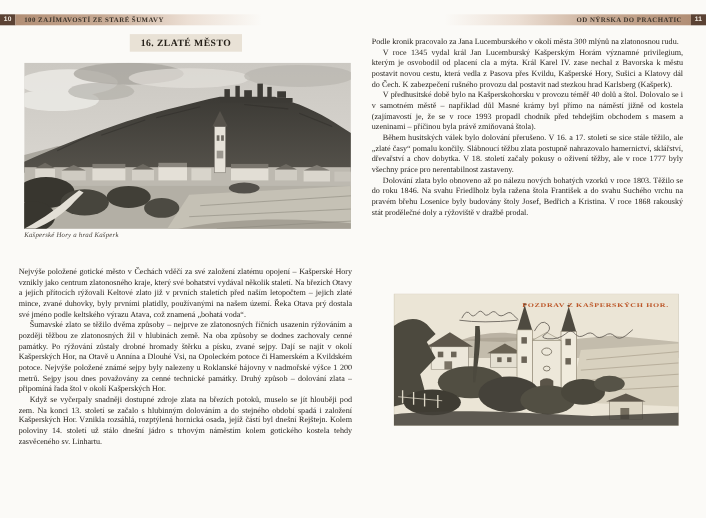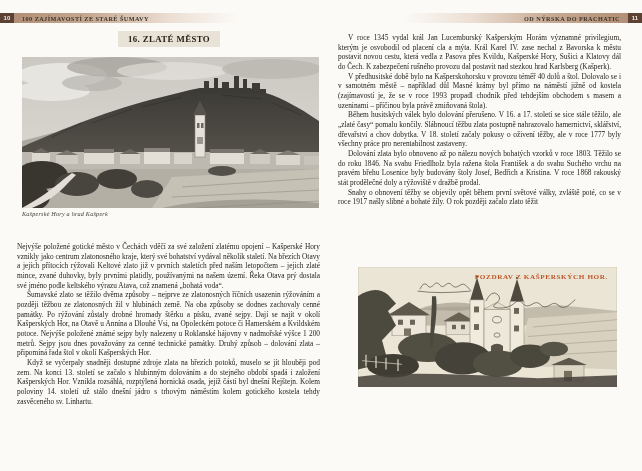--- a/index.html
+++ b/index.html
@@ -182,25 +182,25 @@
   <div>
 
     <div class="header-row right">
       <div class="bar fade-left">
         <span class="header-title">OD NÝRSKA DO PRACHATIC</span>
       </div>
       <span class="pagenum-box">11</span>
     </div>
 
     <div class="bodytext right">
+      <p class="noindent">Podle kronik pracovalo za Jana Lucemburského v okolí města 300 mlýnů na zlatonosnou rudu.</p>
       <p>V roce 1345 vydal král Jan Lucemburský Kašperským Horám významné privilegium, kterým je osvobodil od placení cla a mýta. Král Karel IV. zase nechal z Bavorska k městu postavit novou cestu, která vedla z Pasova přes Kvildu, Kašperské Hory, Sušici a Klatovy dál do Čech. K zabezpečení rušného provozu dal postavit nad stezkou hrad Karlsberg (Kašperk).</p>
       <p>V předhusitské době bylo na Kašperskohorsku v provozu téměř 40 dolů a štol. Dolovalo se i v samotném městě – například důl Masné krámy byl přímo na náměstí jižně od kostela (zajímavostí je, že se v roce 1993 propadl chodník před tehdejším obchodem s masem a uzeninami – příčinou byla právě zmiňovaná štola).</p>
       <p>Během husitských válek bylo dolování přerušeno. V 16. a 17. století se sice stále těžilo, ale „zlaté časy“ pomalu končily. Slábnoucí těžbu zlata postupně nahrazovalo hamernictví, sklářství, dřevařství a chov dobytka. V 18. století začaly pokusy o oživení těžby, ale v roce 1777 byly všechny práce pro nerentabilnost zastaveny.</p>
       <p>Dolování zlata bylo obnoveno až po nálezu nových bohatých vzorků v roce 1803. Těžilo se do roku 1846. Na svahu Friedlholz byla ražena štola František a do svahu Suchého vrchu na pravém břehu Losenice byly budovány štoly Josef, Bedřich a Kristina. V roce 1868 rakouský stát prodělečné doly a rýžoviště v dražbě prodal.</p>
-      <p>Snahy o obnovení těžby se objevily opět během první světové války, zvláště poté, co se v roce 1917 našly slibné a bohaté žíly. O rok později začalo zlato těžit</p>
     </div>
 
     <figure class="postcard">
       <svg viewBox="0 0 259 164" preserveAspectRatio="none">
 
         <rect x="0" y="0" width="259" height="164" fill="#ebe5d6" stroke="#cfc8b6" stroke-width="1"></rect>
 
         <path d="M0,70 C40,60 80,52 120,55 L150,58 200,52 259,60 L259,80 0,80 Z" fill="#b6ae9e" opacity="0.75"></path>
         <path d="M60,58 C80,48 100,46 118,52 L128,56 100,60 Z" fill="#a59d8d" opacity="0.7"></path>
 

